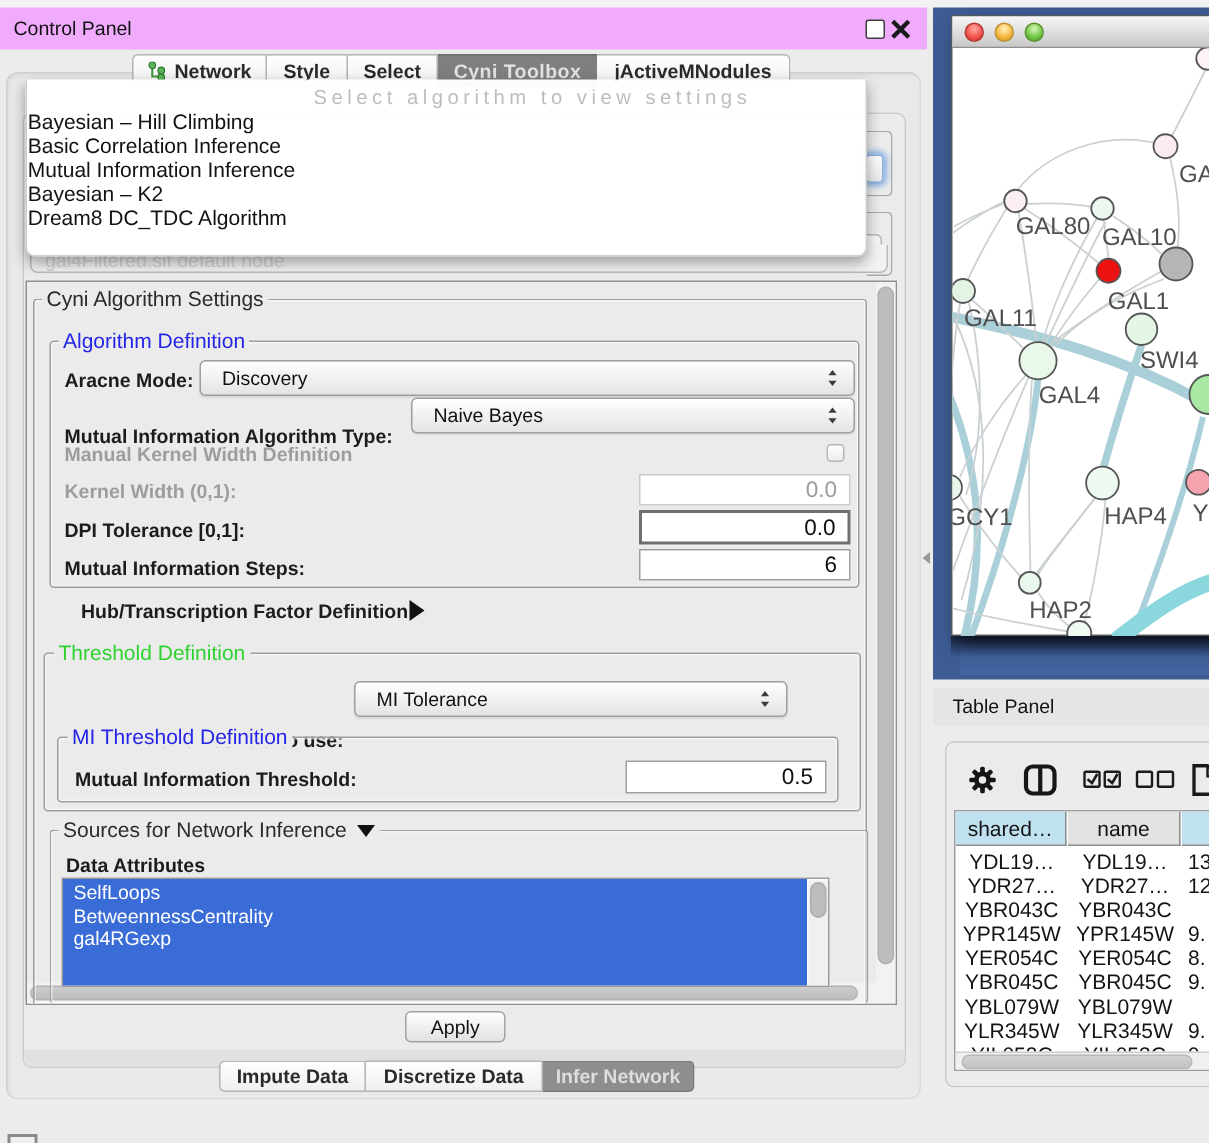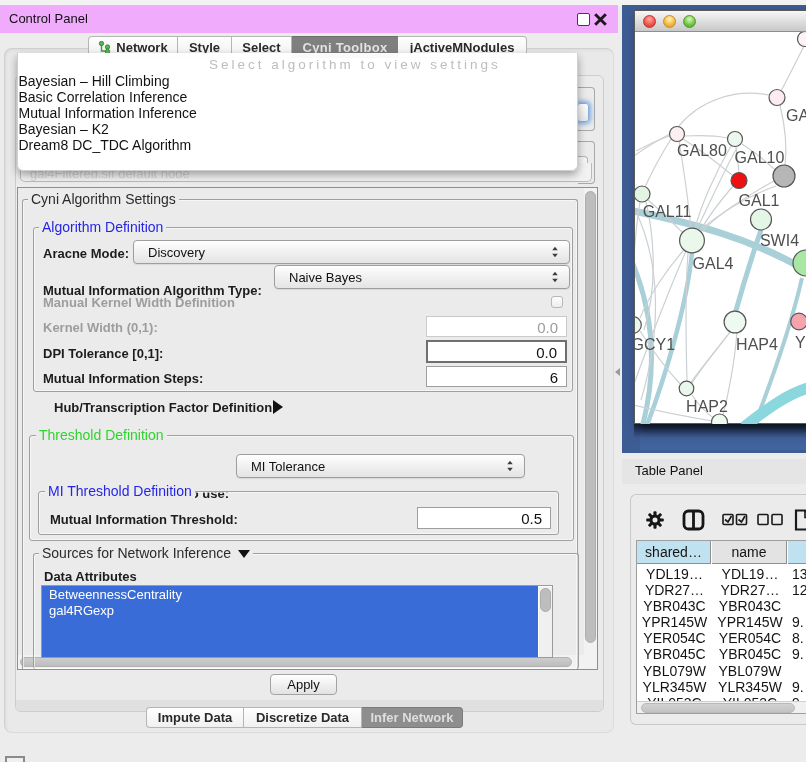--- a/index.html
+++ b/index.html
@@ -122,20 +122,21 @@
     <span>0.5</span>
   </div>
 
 <div class="gb" style="left:33px;top:553px;width:546px;height:116px;border-bottom:none;"></div>
 <div class="gbt" style="left:39px;top:547px;color:#2b2b2b;">Sources for Network Inference <span style="display:inline-block;width:0;height:0;border-left:6.5px solid transparent;border-right:6.5px solid transparent;border-top:8px solid #111;margin-left:3px;"></span></div>
 
 <div class="abs lbl" style="left:44px;top:569px;">Data Attributes</div>
 
 <div class="abs" style="left:41px;top:585px;width:512px;height:73px;background:#fff;border:1px solid #9a9a9a;overflow:hidden;">
   <div style="position:absolute;left:0;top:0;width:496px;height:80px;background:#3a6cd8;color:#fff;font-size:13px;">
+    <div style="padding:1px 0 0 7px;height:15.5px;">SelfLoops</div>
     <div style="padding:1px 0 0 7px;height:15.5px;">BetweennessCentrality</div>
     <div style="padding:1px 0 0 7px;height:15.5px;">gal4RGexp</div>
   </div>
   <div style="position:absolute;left:497px;top:1px;width:13px;height:71px;background:#f0f0f0;"></div>
   <div style="position:absolute;left:498px;top:2px;width:11px;height:24px;background:#bdbdbd;border:1px solid #adadad;border-radius:6px;"></div>
 </div>
 
 <div class="abs" style="left:270px;top:674px;width:67px;height:21px;background:linear-gradient(#ffffff,#f0f0f0 50%,#e2e2e2);border:1px solid #a3a3a3;border-radius:4px;text-align:center;">
   <span style="font-size:13px;color:#111;line-height:19px;">Apply</span>
 </div>

